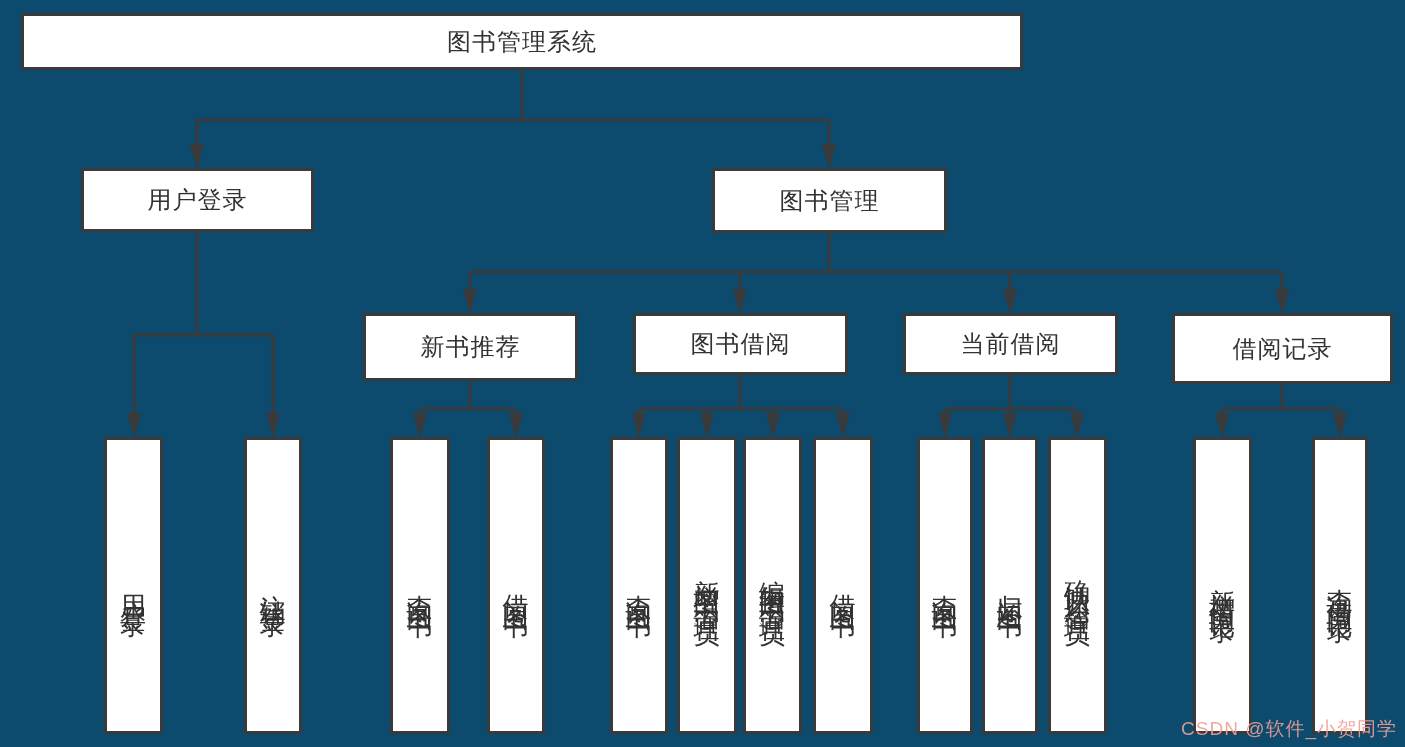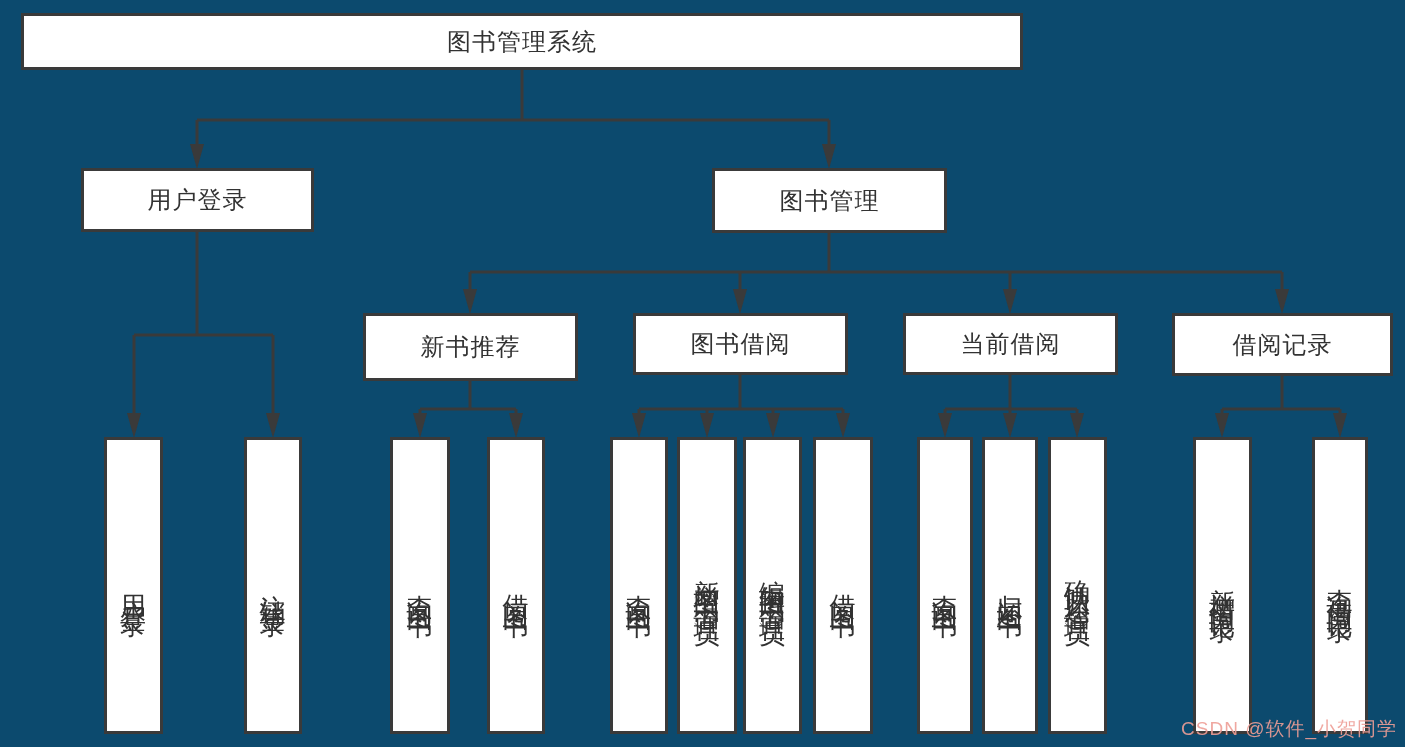--- a/index.html
+++ b/index.html
@@ -86,21 +86,21 @@
 
   <div class="box h" style="left:363px;top:313px;width:215px;height:68px;">
     <span>新书推荐</span>
   </div>
   <div class="box h" style="left:633px;top:313px;width:215px;height:62px;">
     <span>图书借阅</span>
   </div>
   <div class="box h" style="left:903px;top:313px;width:215px;height:62px;">
     <span>当前借阅</span>
   </div>
-  <div class="box h" style="left:1172px;top:313px;width:221px;height:63px;">
+  <div class="box h" style="left:1172px;top:313px;width:221px;height:71px;">
     <span>借阅记录</span>
   </div>
 
   <div class="box v" style="left:104px;top:437px;width:59px;height:297px;">
     <span>用户登录</span>
   </div>
   <div class="box v" style="left:244px;top:437px;width:58px;height:297px;">
     <span>注销登录</span>
   </div>
 

